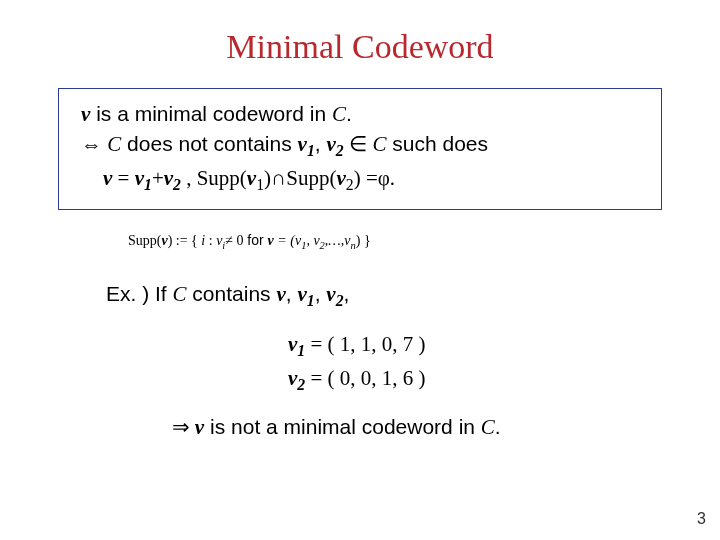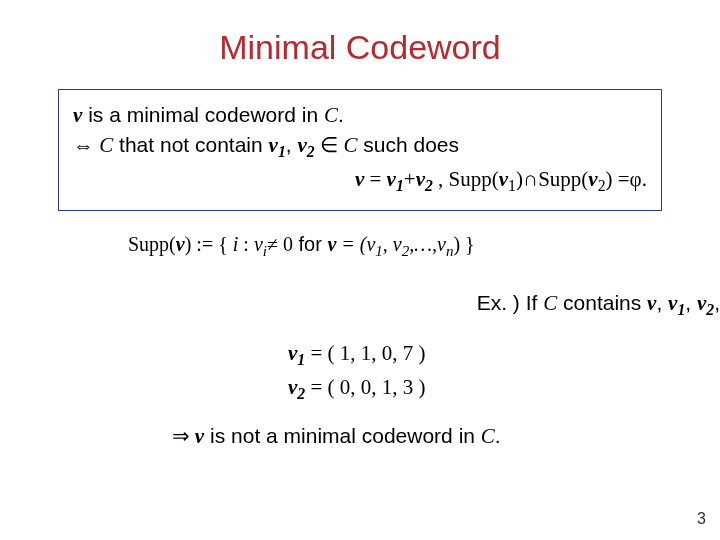--- a/index.html
+++ b/index.html
@@ -17,86 +17,86 @@
     position: relative;
     width: 720px;
     height: 540px;
   }
   .title {
     text-align: center;
     font-size: 34px;
     color: #b8292f;
     padding-top: 28px;
     font-weight: 400;
+    font-family: Liberation Serif, serif;
   }
   .defbox {
     margin: 22px 58px 0 58px;
     border: 1.5px solid #2b3b8f;
-    padding: 10px 14px 12px 14px;
+    padding: 10px 14px 12px 22px;
     line-height: 1.45;
   }
   .suppdef {
     margin: 22px 0 0 128px;
     font-family: "Times New Roman", Times, serif;
-    font-size: 20px;
+    font-size: 14px;
   }
   .example {
     margin: 28px 0 0 106px;
     line-height: 1.4;
-    text-align: right;
   }
   .vectors {
     margin: 16px 0 0 288px;
     line-height: 1.45;
   }
   .conclusion {
     margin: 18px 0 4px 172px;
   }
   .pagenum {
     position: absolute;
     right: 14px;
     bottom: 12px;
     font-size: 16px;
     color: #333;
   }
   .tm { font-family: "Times New Roman", Times, serif; }
   .it { font-style: italic; font-family: "Times New Roman", Times, serif; }
   .bit { font-style: italic; font-weight: bold; font-family: "Times New Roman", Times, serif; }
   sub { font-size: 0.75em; }
-  .indent1 { padding-left: 22px; display: block; text-align: right; }
+  .indent1 { padding-left: 22px; display: block; }
 </style>
 </head>
 <body>
 <div class="slide">
 
 <div class="title">Minimal Codeword</div>
 
 <div class="defbox">
   <div>
     <span class="bit">v</span><span> is a minimal codeword in </span><span class="it">C</span><span>.</span>
   </div>
   <div>
-    <span class="tm">⇔ </span><span class="it">C</span><span> that not contain </span><span class="bit"><span>v</span><sub>1</sub></span><span>, </span><span class="bit"><span>v</span><sub>2</sub></span><span class="tm"> ∈ </span><span class="it">C</span><span>  such does</span>
+    <span class="tm">⇔ </span><span class="it">C</span><span> does not contains </span><span class="bit"><span>v</span><sub>1</sub></span><span>, </span><span class="bit"><span>v</span><sub>2</sub></span><span class="tm"> ∈ </span><span class="it">C</span><span>  such does</span>
   </div>
   <span class="indent1">
     <span class="bit">v</span><span class="tm"> = </span><span class="bit"><span>v</span><sub>1</sub></span><span class="tm">+</span><span class="bit"><span>v</span><sub>2</sub></span><span class="tm"> , </span><span class="tm"><span>Supp(</span><span class="bit">v</span><sub>1</sub><span>)</span></span><span class="tm">∩</span><span class="tm"><span>Supp(</span><span class="bit">v</span><sub>2</sub><span>)</span></span><span class="tm"> =φ.</span>
   </span>
 </div>
 
 <div class="suppdef">
   <span>Supp(</span><span class="bit">v</span><span>) := { </span><span class="it">i</span><span> : </span><span class="it"><span>v</span><sub>i</sub></span><span>≠ 0</span><span style="font-family:Arial">  for  </span><span class="bit">v</span><span class="it"> = (</span><span class="it"><span>v</span><sub>1</sub></span><span class="it">, </span><span class="it"><span>v</span><sub>2</sub></span><span class="it">,…,</span><span class="it"><span>v</span><sub>n</sub></span><span>) }</span>
 </div>
 
 <div class="example">
   <span>Ex. )   If </span><span class="it">C</span><span> contains </span><span class="bit">v</span><span>, </span><span class="bit"><span>v</span><sub>1</sub></span><span>, </span><span class="bit"><span>v</span><sub>2</sub></span><span>,</span>
 </div>
 
 <div class="vectors tm">
   <div><span class="bit"><span>v</span><sub>1</sub></span><span> = ( 1, 1, 0, 7 )</span></div>
-  <div><span class="bit"><span>v</span><sub>2</sub></span><span> = ( 0, 0, 1, 3 )</span></div>
+  <div><span class="bit"><span>v</span><sub>2</sub></span><span> = ( 0, 0, 1, 6 )</span></div>
 </div>
 
 <div class="conclusion">
   <span class="tm">⇒ </span><span class="bit">v</span><span> is not a minimal codeword in  </span><span class="it">C</span><span>.</span>
 </div>
 
 <div class="pagenum">3</div>
 
 </div>
 

